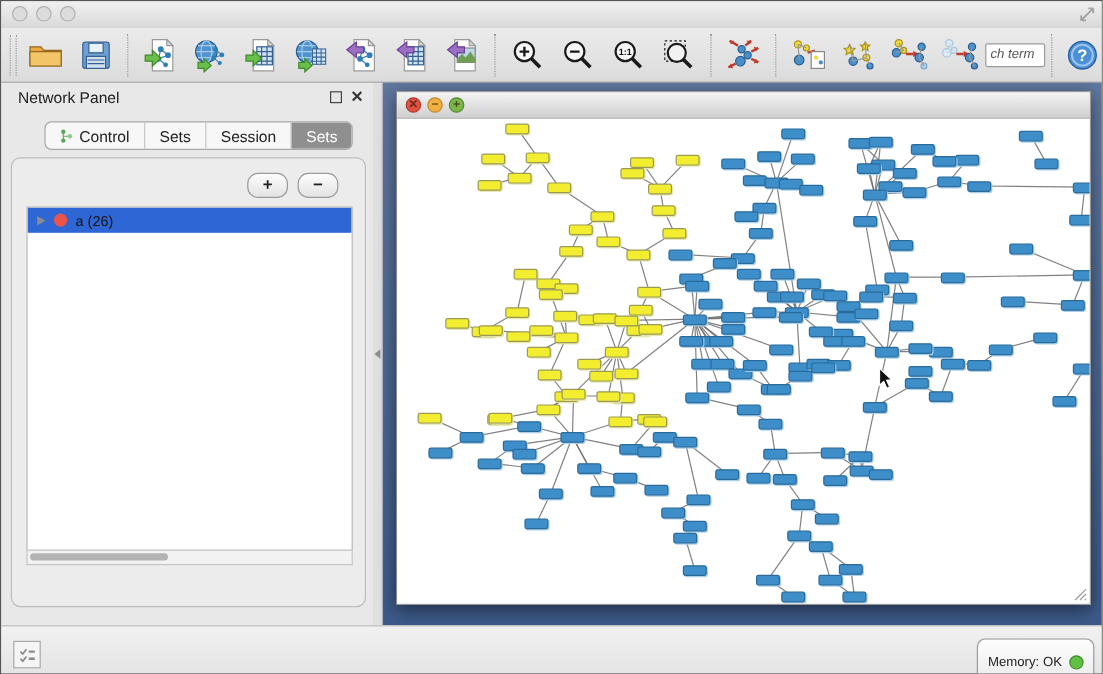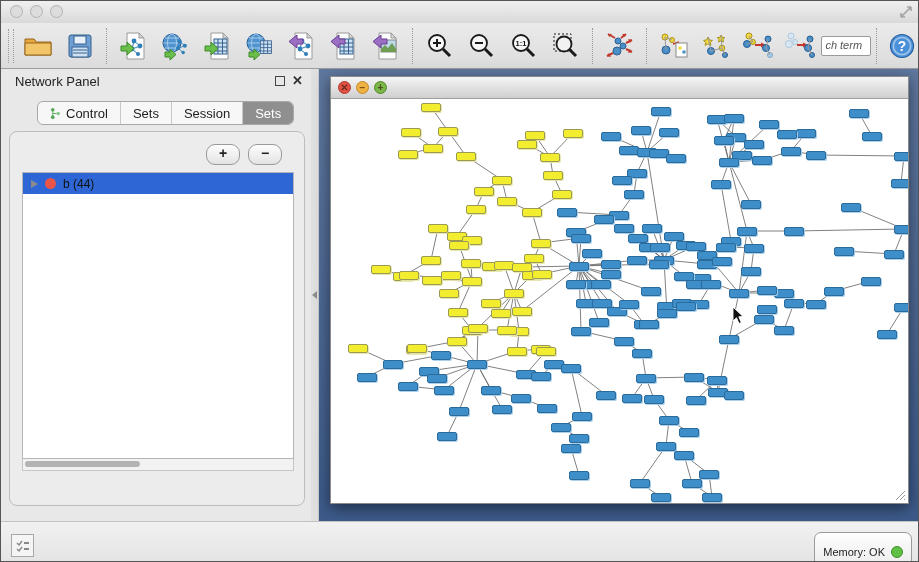--- a/index.html
+++ b/index.html
@@ -328,21 +328,21 @@
           <span>Sets</span>
         </div>
       </div>
     <div id="cp-box">
       <div class="pill-btn" style="right:64px">+</div>
       <div class="pill-btn" style="right:22px">−</div>
       <div id="sets-list">
           <div class="set-row selected">
             <span class="tri"></span>
             <span class="red-dot"></span>
-            <span>b (44)</span>
+            <span>a (26)</span>
           </div>
         </div>
       <div id="sets-hscroll">
         <div id="sets-hthumb"></div>
       </div>
       <div id="cp-actions">
         <div class="act-btn" style="width:36px;margin-right:14px">
           <svg width="22" height="20" viewBox="0 0 22 20">
               <path d="M20 10 L8 10 M8 10 L16 3 M8 10 L16 17" stroke="#3a3a3a" stroke-width="2.4" fill="none"></path>
               <path d="M18 1 l4 2 -3 3z M18 19 l4 -2 -3 -3z" fill="#3a3a3a"></path>

